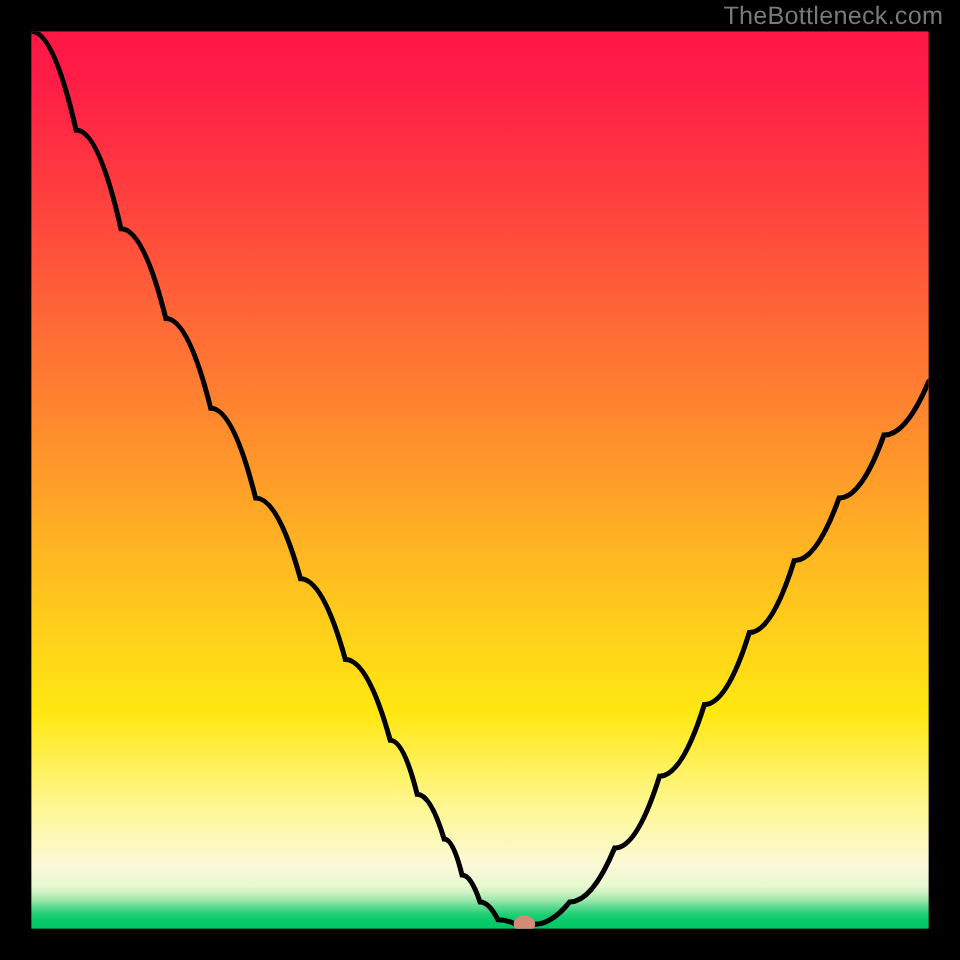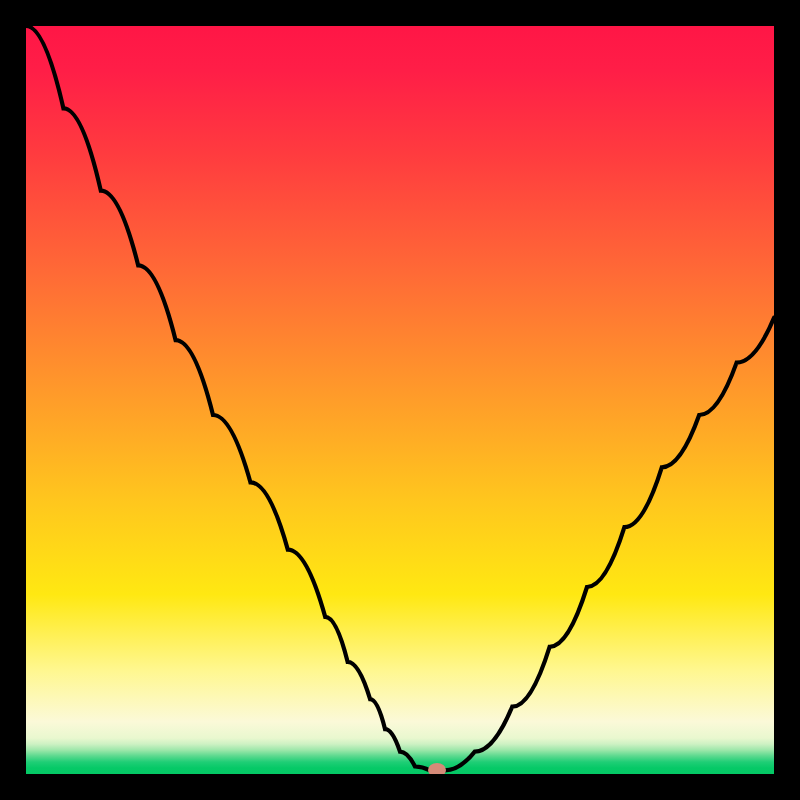--- a/index.html
+++ b/index.html
@@ -74,20 +74,21 @@
     border-radius: 50%;
     background: #d58a78;
     transform: translate(-50%, -50%);
   }
 </style>
 </head>
 <body>
 
 <div class="frame">
 
+  <div class="watermark">TheBottleneck.com</div>
 
   <div class="plot">
     <div class="bg-gradient"></div>
 
     <svg class="curve" viewBox="0 0 748 748" preserveAspectRatio="none">
       <path id="curve-path" fill="none" stroke="#000" stroke-width="4.2" stroke-linecap="round" d="M 0.0 0.0 Q 18.7 0.0 37.4 82.3 Q 56.1 82.3 74.8 164.6 Q 93.5 164.6 112.2 239.4 Q 130.9 239.4 149.6 314.2 Q 168.3 314.2 187.0 389.0 Q 205.7 389.0 224.4 456.3 Q 243.1 456.3 261.8 523.6 Q 280.5 523.6 299.2 590.9 Q 310.4 590.9 321.6 635.8 Q 332.9 635.8 344.1 673.2 Q 351.6 673.2 359.0 703.1 Q 366.5 703.1 374.0 725.6 Q 381.5 725.6 389.0 740.5 Q 396.4 740.5 403.9 744.3 Q 411.4 744.3 418.9 744.3 Q 433.8 744.3 448.8 725.6 Q 467.5 725.6 486.2 680.7 Q 504.9 680.7 523.6 620.8 Q 542.3 620.8 561.0 561.0 Q 579.7 561.0 598.4 501.2 Q 617.1 501.2 635.8 441.3 Q 654.5 441.3 673.2 389.0 Q 691.9 389.0 710.6 336.6 Q 729.3 336.6 748.0 291.7"></path>
     </svg>
 
     <div class="dot" id="marker-dot" style="left: 411.4px; top: 744.26px; background: rgb(213, 138, 120);"></div>
   </div>

